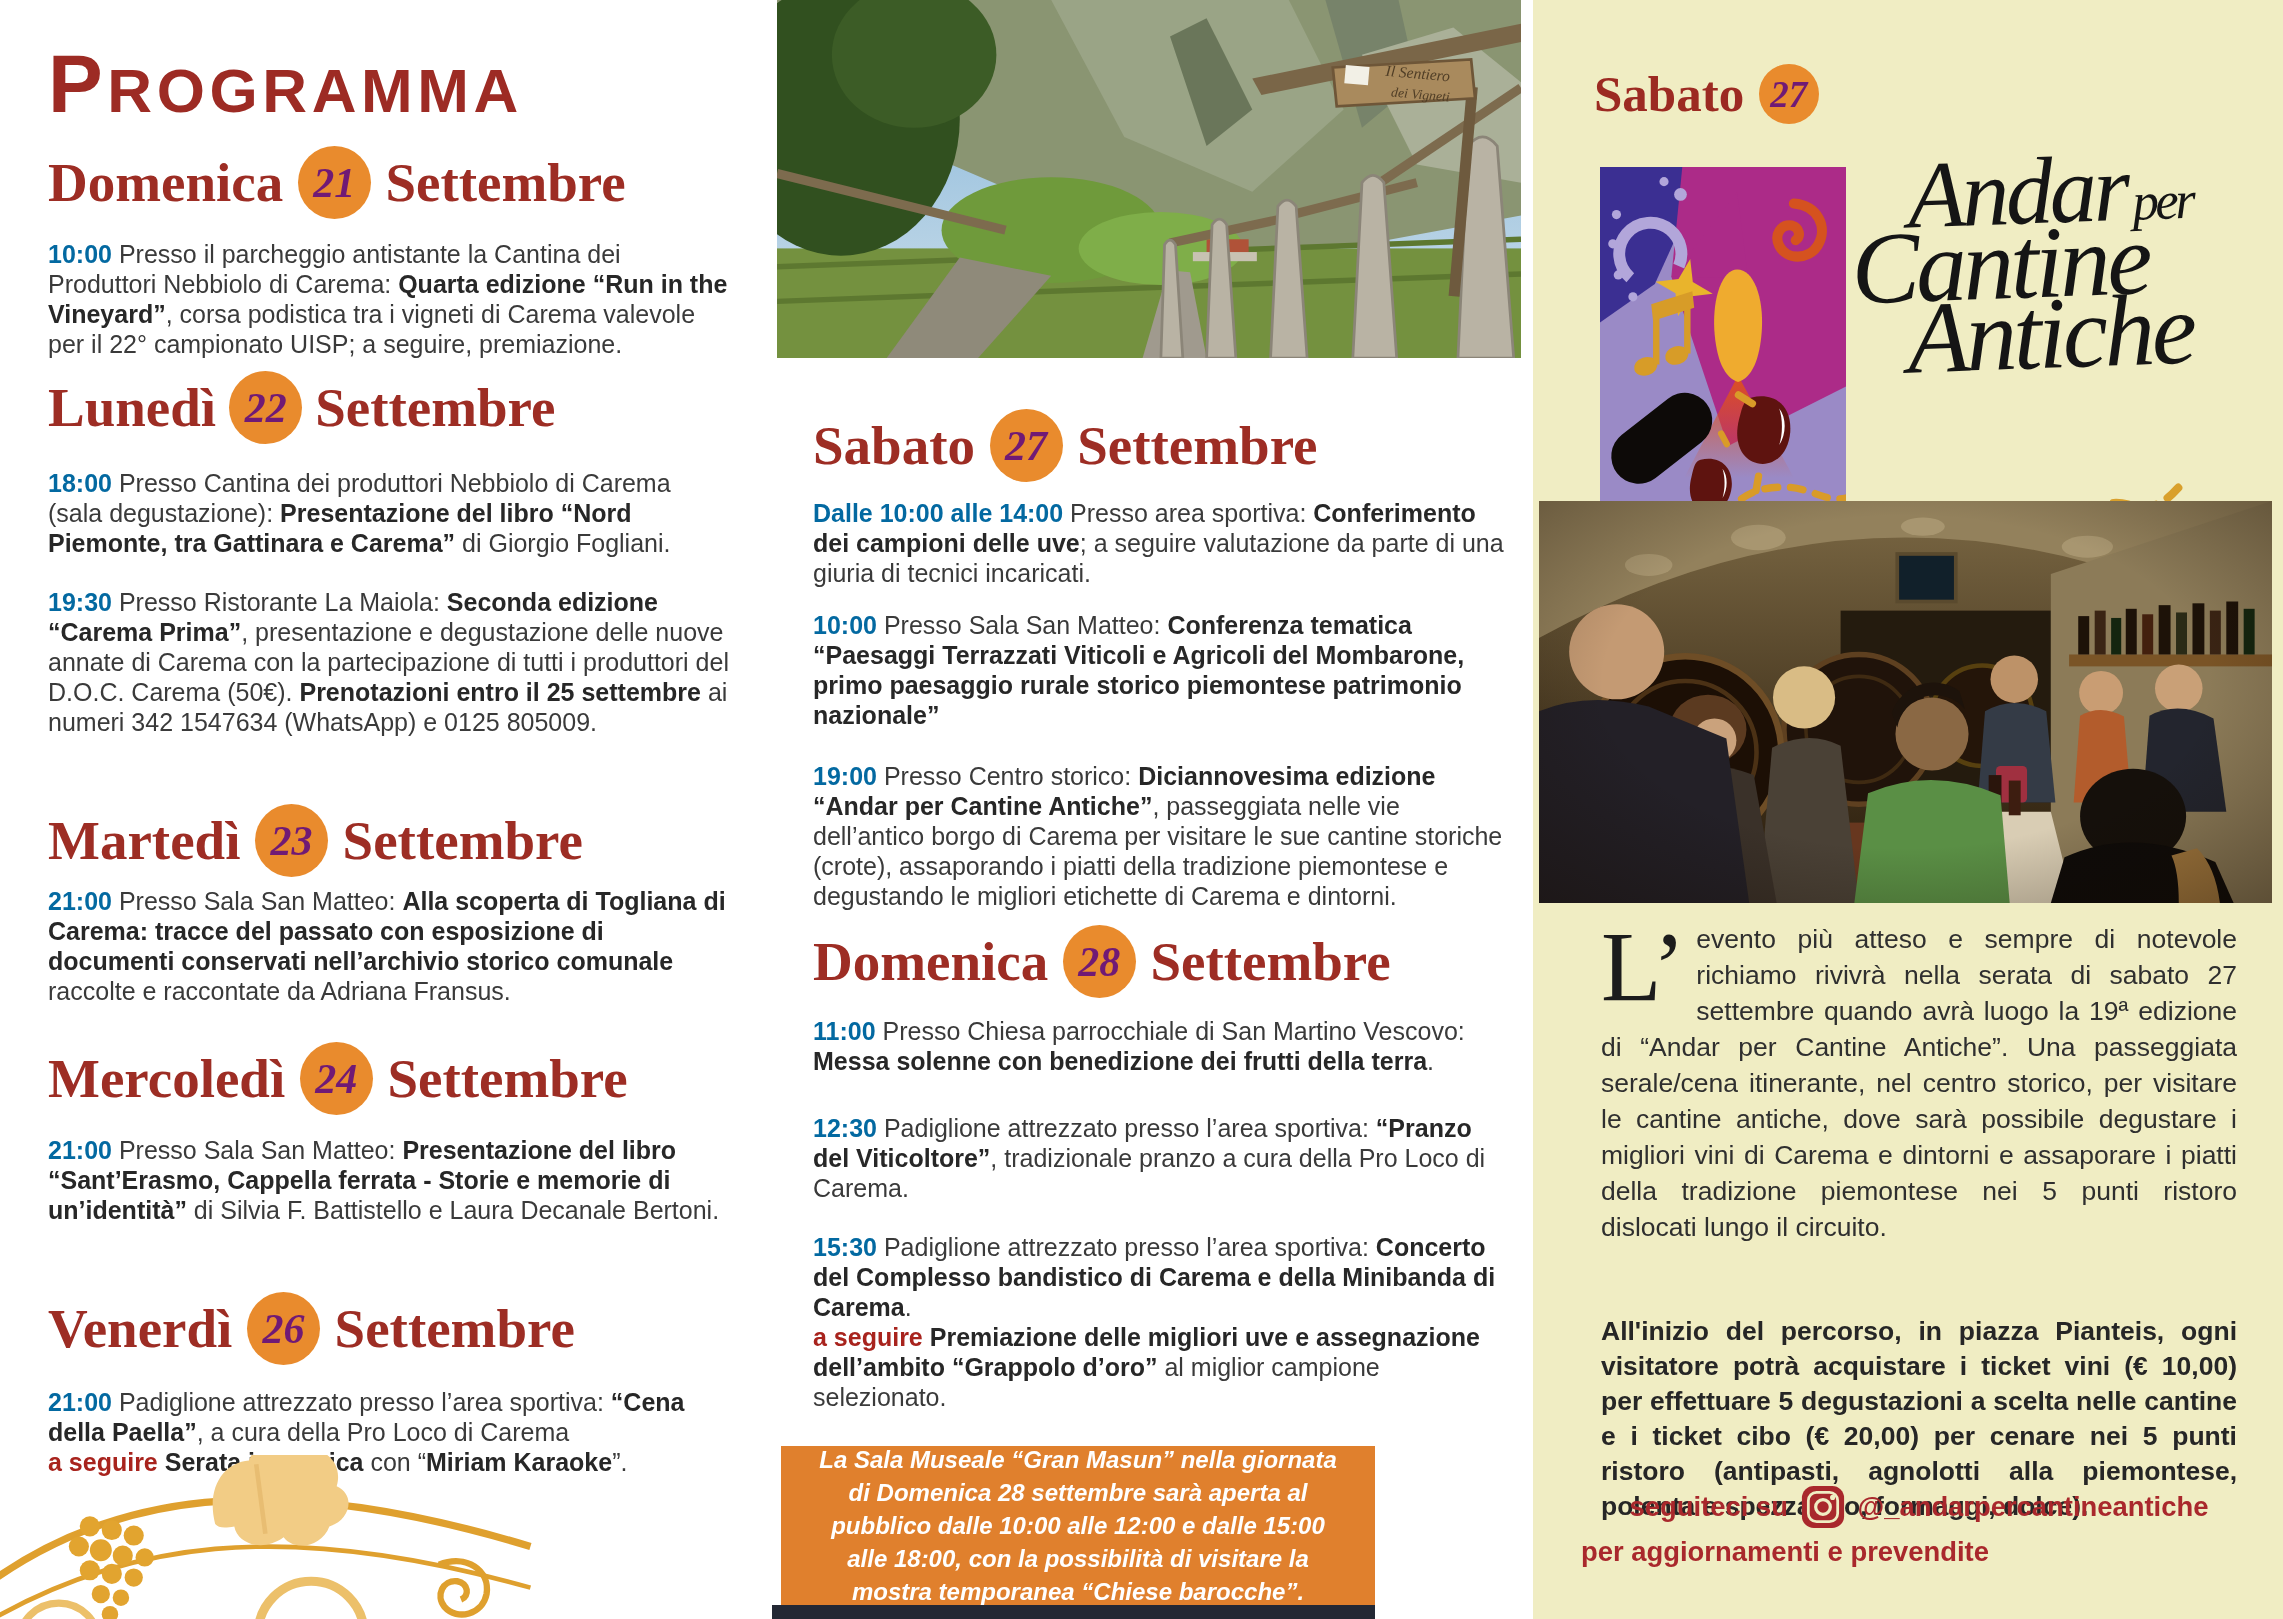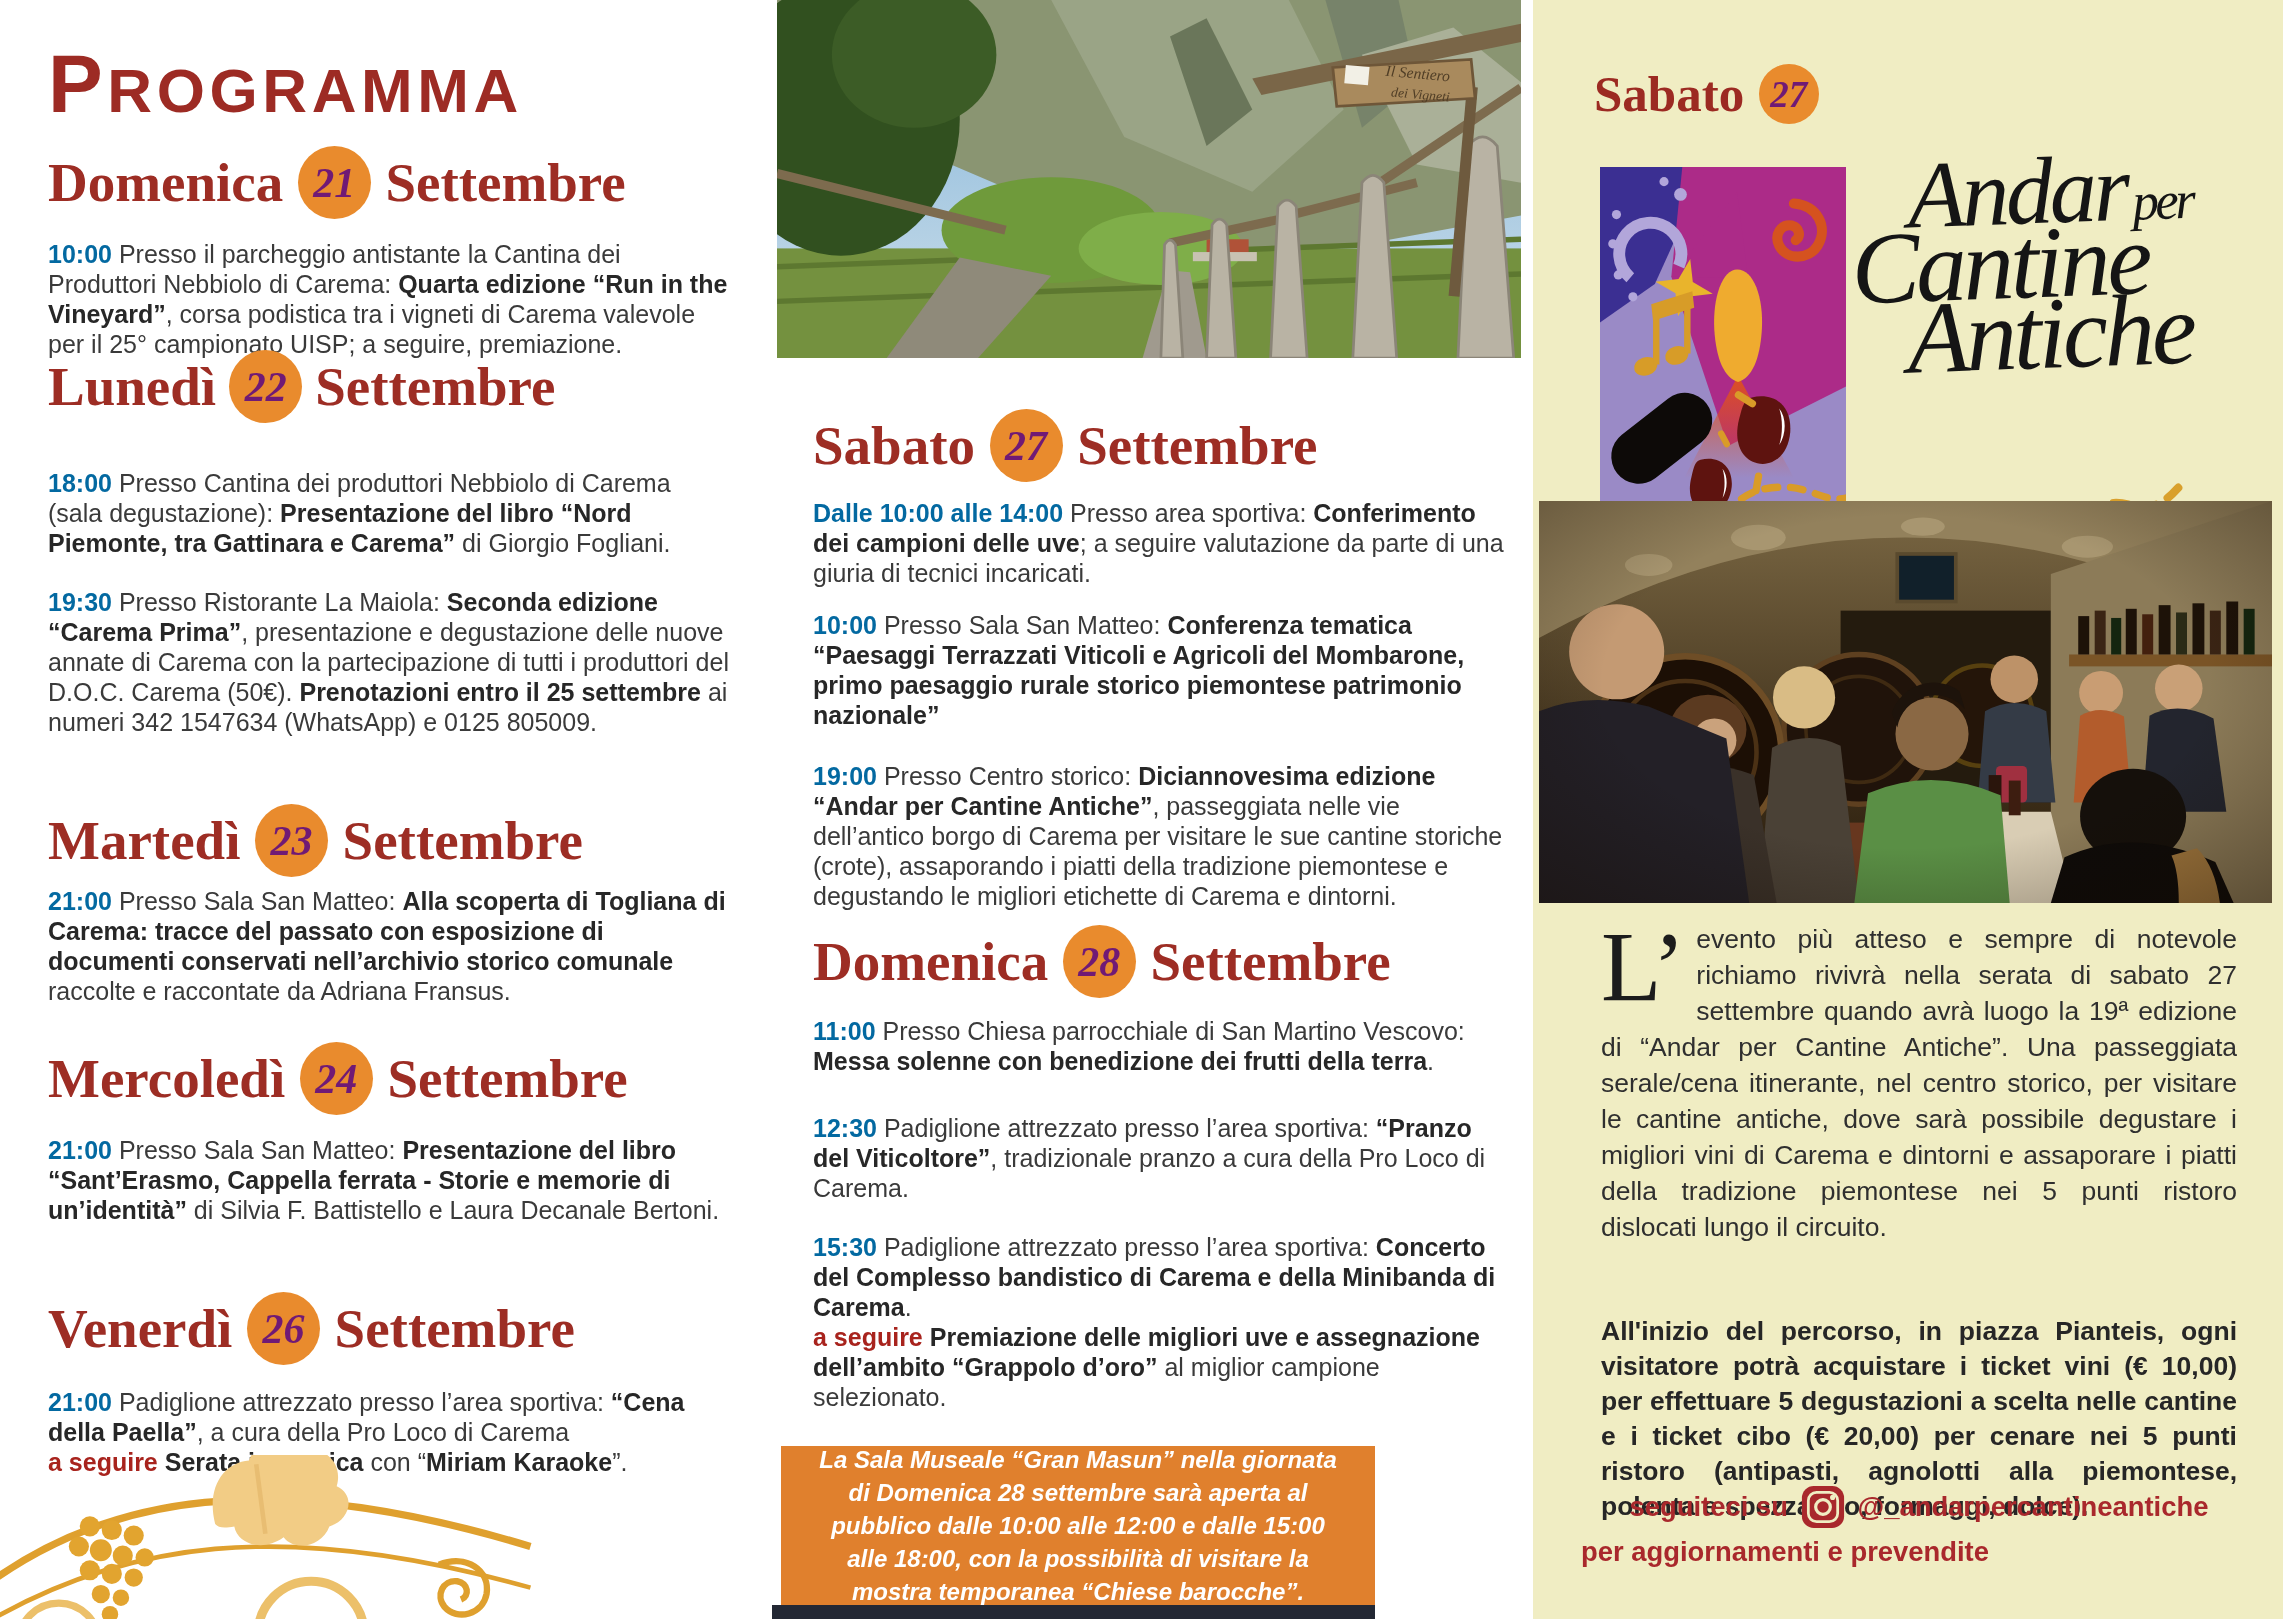--- a/index.html
+++ b/index.html
@@ -49,23 +49,23 @@
   <section>
     <h1 class="abs prog" style="left:48px;top:37px;">Programma</h1>
 
     <div class="abs day-head" style="left:48px;top:146px;">
       <span class="dword">Domenica</span>
       <span class="circle c80">
           <span class="cnum">21</span>
         </span>
       <span class="dword">Settembre</span>
     </div>
-    <p class="abs body" style="left:48px;top:239px;width:683px;"><span class="seg-t">10:00</span><span class="seg-n"> Presso il parcheggio antistante la Cantina dei Produttori Nebbiolo di Carema: </span><span class="seg-b">Quarta edizione “Run in the Vineyard”</span><span class="seg-n">, corsa podistica tra i vigneti di Carema valevole per il 25° campionato UISP; a seguire, premiazione.</span></p>
-
-    <div class="abs day-head" style="left:48px;top:350px;gap:13px;">
+    <p class="abs body" style="left:48px;top:239px;width:683px;"><span class="seg-t">10:00</span><span class="seg-n"> Presso il parcheggio antistante la Cantina dei Produttori Nebbiolo di Carema: </span><span class="seg-b">Quarta edizione “Run in the Vineyard”</span><span class="seg-n">, corsa podistica tra i vigneti di Carema valevole per il 22° campionato UISP; a seguire, premiazione.</span></p>
+
+    <div class="abs day-head" style="left:48px;top:371px;gap:13px;">
       <span class="dword">Lunedì</span>
       <span class="circle c80">
           <span class="cnum">22</span>
         </span>
       <span class="dword">Settembre</span>
     </div>
     <p class="abs body" style="left:48px;top:468px;width:683px;"><span class="seg-t">18:00</span><span class="seg-n"> Presso Cantina dei produttori Nebbiolo di Carema (sala degustazione): </span><span class="seg-b">Presentazione del libro “Nord Piemonte, tra Gattinara e Carema”</span><span class="seg-n"> di Giorgio Fogliani.</span></p>
     <p class="abs body" style="left:48px;top:587px;width:683px;"><span class="seg-t">19:30</span><span class="seg-n"> Presso Ristorante La Maiola: </span><span class="seg-b">Seconda edizione “Carema Prima”</span><span class="seg-n">, presentazione e degustazione delle nuove annate di Carema con la partecipazione di tutti i produttori del D.O.C. Carema (50€). </span><span class="seg-b">Prenotazioni entro il 25 settembre</span><span class="seg-n"> ai numeri 342 1547634 (WhatsApp) e 0125 805009.</span></p>
 
     <div class="abs day-head" style="left:48px;top:804px;">

